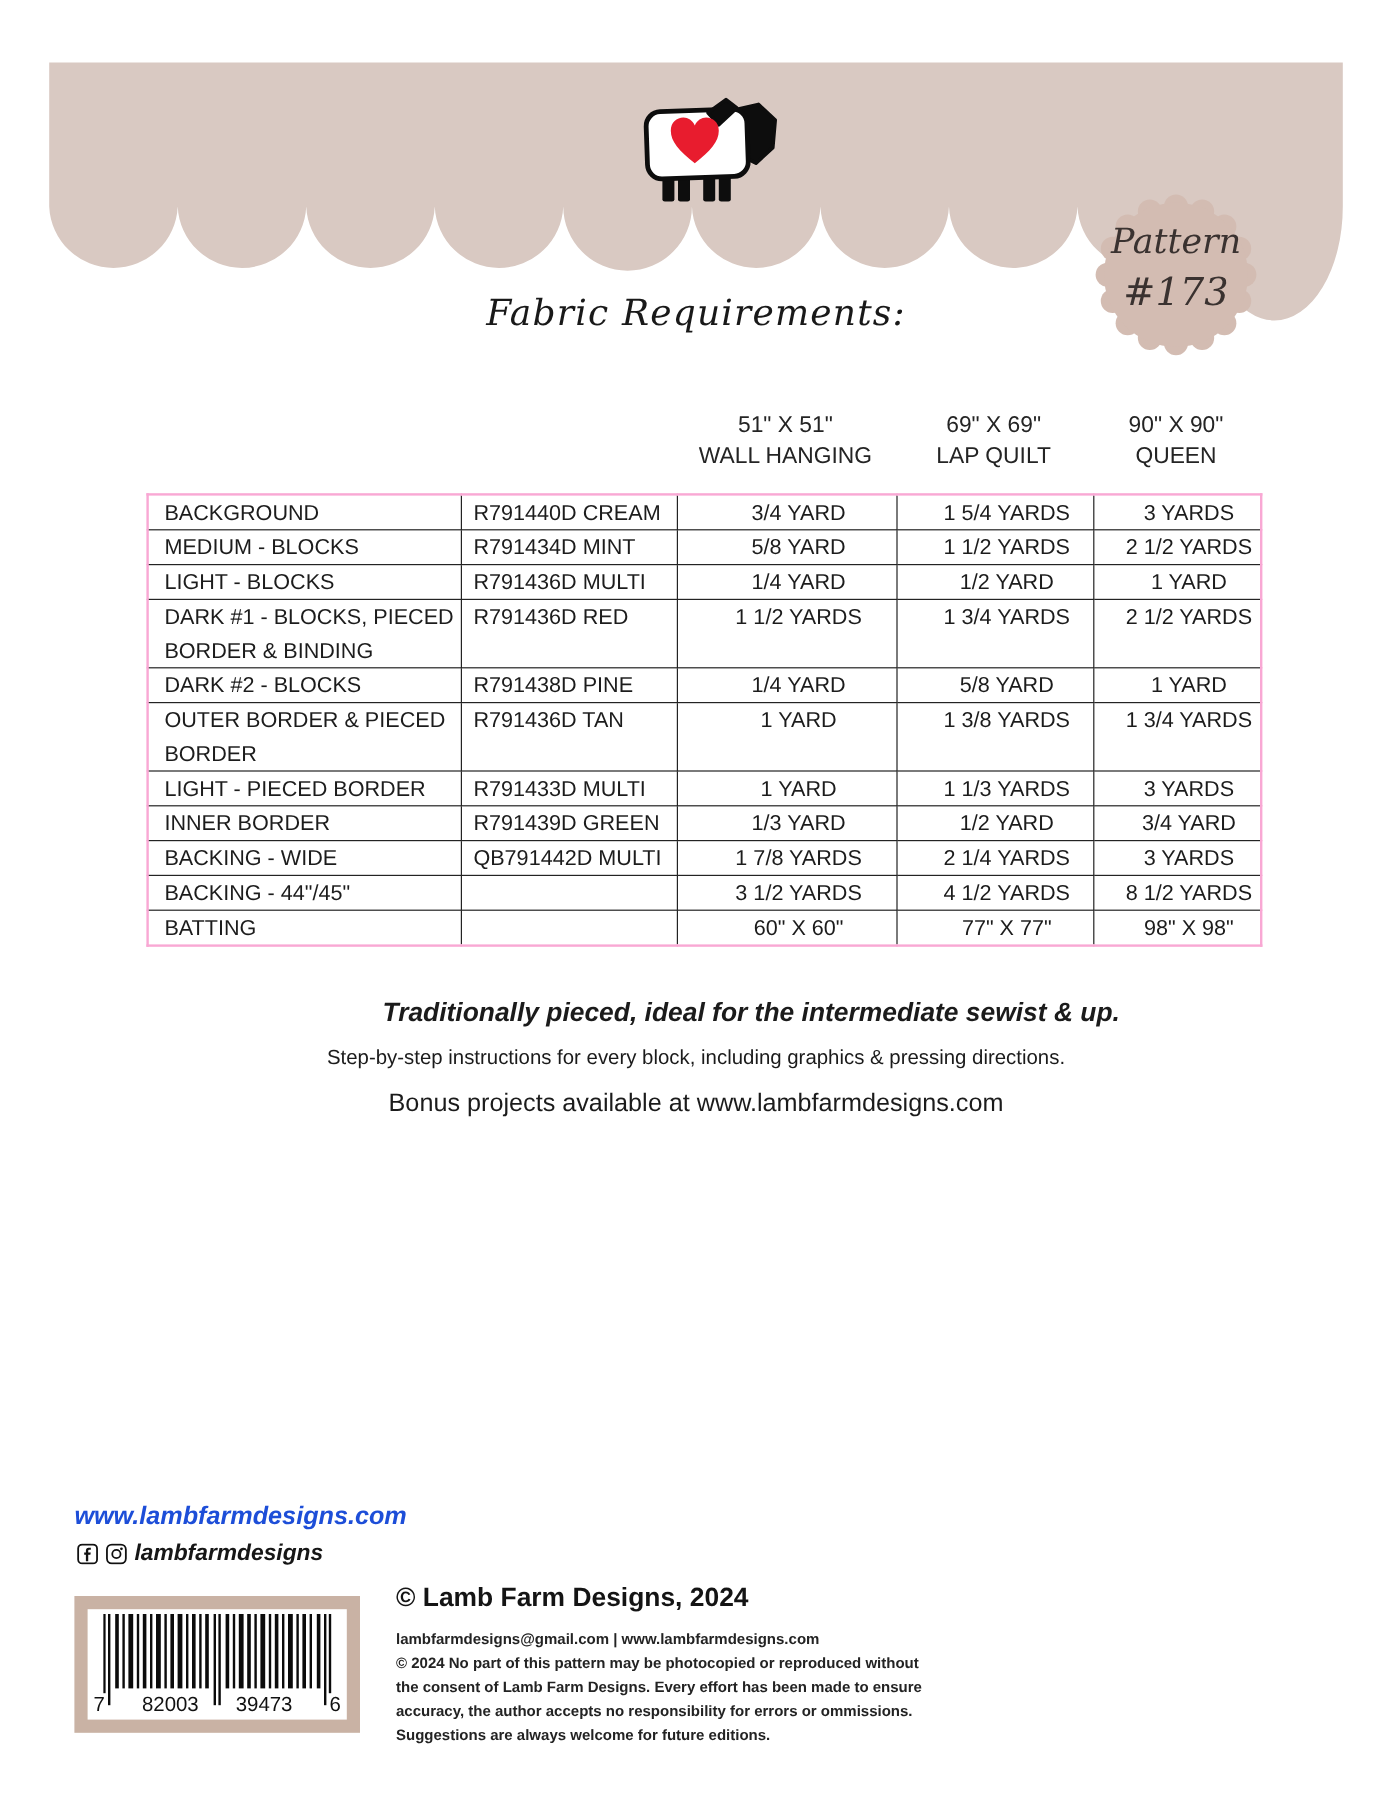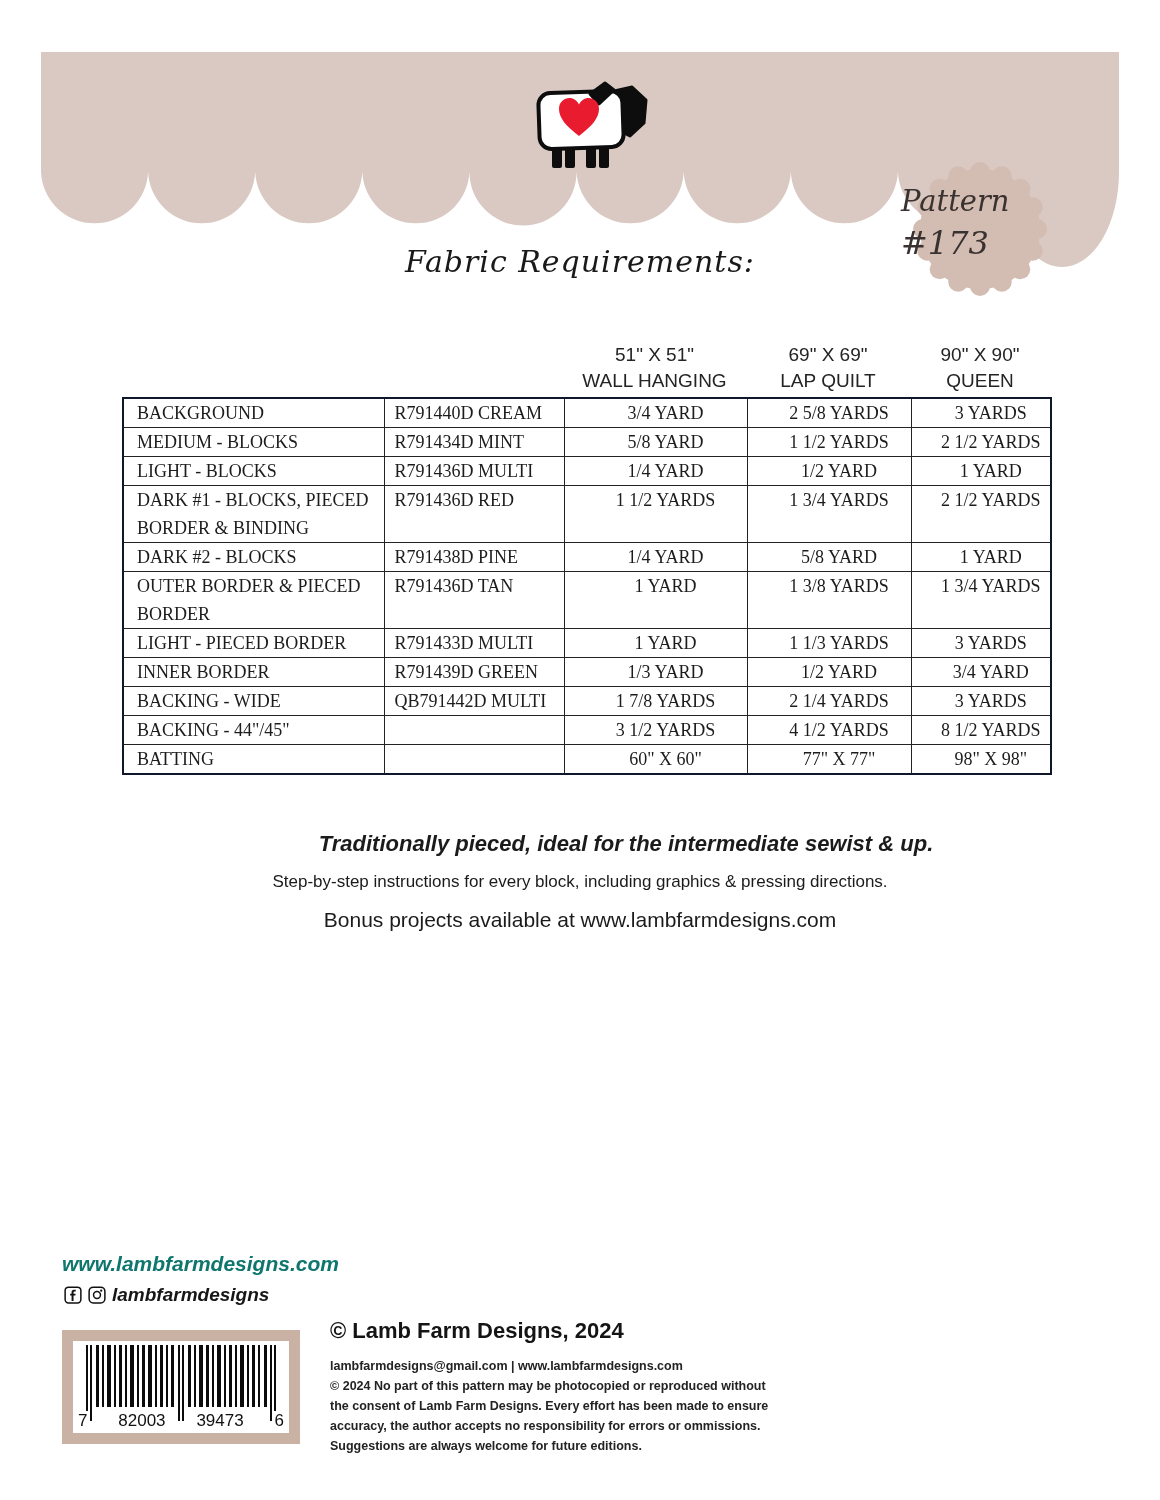--- a/index.html
+++ b/index.html
@@ -5,43 +5,43 @@
   * { margin:0; padding:0; box-sizing:border-box; }
   body { background:#ffffff; }
   .page {
     position:relative; width:1160px; height:1500px; background:#ffffff;
     font-family:"Liberation Sans", sans-serif; color:#1b1b1b; overflow:hidden;
   }
   .band-svg { position:absolute; top:0; left:0; }
   .sheep-svg { position:absolute; left:533px; top:80px; }
   .badge { position:absolute; left:901px; top:150px; width:158px; height:158px; }
   .badge svg { position:absolute; left:0; top:0; }
-  .badge-text { position:absolute; width:100%; text-align:left;
+  .badge-text { position:absolute; width:100%; text-align:center;
     font-family:"DejaVu Serif", serif; font-style:italic; color:#3a3230; }
   .badge-line1 { top:34px; font-size:29px; }
   .badge-line2 { top:74px; font-size:32px; }
   .fabric-title { position:absolute; top:244px; left:0; width:1160px; text-align:center;
     font-family:"DejaVu Serif", serif; font-style:italic; font-weight:500;
     font-size:30px; letter-spacing:1px; color:#191919; }
   .table-wrap { position:absolute; left:122px; top:342px; width:928px; }
   .size-header { display:grid; grid-template-columns:261px 180px 183px 164px 140px;
     font-size:19px; line-height:26px; text-align:center; color:#242424; }
-  table { border-collapse:collapse; table-layout:fixed; width:928px; margin-top:3px;
-    border:2px solid #0f172a;font-family:Liberation Serif, serif; }
+  table { border-collapse:collapse; table-layout:fixed; width:928px; margin-top:17px;
+    border:2px solid #f9a8d4; }
   td { border:1.5px solid #232323; font-size:18px; line-height:28px; padding:0;
     vertical-align:top; color:#1c1c1c; }
   td.c-name { text-align:left; padding-left:13px; }
   td.c-fab  { text-align:left; padding-left:10px; }
   td.c-qty  { text-align:center;padding-left:20px; }
   .note { position:absolute; left:0; width:1160px; text-align:center; }
   .tagline { top:831px; font-size:22px; font-weight:bold; font-style:italic;margin-left:46px; }
   .note2 { top:872px; font-size:17px;text-align:center; }
   .note3 { top:908px; font-size:21px; }
   .footer-website { position:absolute; left:62px; top:1252px;
-    font-size:21px; font-weight:bold; font-style:italic; color:#0f766e; }
+    font-size:21px; font-weight:bold; font-style:italic; color:#1d4ed8; }
   .social-row { position:absolute; left:64px; top:1284px; display:flex; align-items:center;
     gap:6px; font-size:19px; font-weight:bold; font-style:italic; color:#161616; }
   .barcode { position:absolute; left:62px; top:1330px; width:238px; height:114px; background:#c9b2a4; }
   .barcode-inner { position:absolute; left:11px; top:11px; right:11px; bottom:11px; background:#ffffff; }
   .bars { position:absolute; left:13px; top:4px; }
   .barcode-digits { position:absolute; left:0; right:0; bottom:2px; display:flex;
     justify-content:space-between; padding:0 3px; font-size:17px; color:#111; }
   .barcode-digits span { background:#ffffff; padding:0 2px; }
   .copyright-title { position:absolute; left:330px; top:1318px; font-size:22px; font-weight:bold; color:#141414; }
   .fine-print { position:absolute; left:330px; top:1356px; font-size:12.5px; font-weight:bold;
@@ -124,21 +124,21 @@
           <col style="width:180px">
           <col style="width:183px">
           <col style="width:164px">
           <col style="width:140px">
         </colgroup>
       <tbody>
           <tr>
         <td class="c-name">BACKGROUND</td>
         <td class="c-fab">R791440D CREAM</td>
         <td class="c-qty">3/4 YARD</td>
-        <td class="c-qty">2 5/8 YARDS</td>
+        <td class="c-qty">1 5/4 YARDS</td>
         <td class="c-qty">3 YARDS</td>
       </tr>
       <tr>
         <td class="c-name">MEDIUM - BLOCKS</td>
         <td class="c-fab">R791434D MINT</td>
         <td class="c-qty">5/8 YARD</td>
         <td class="c-qty">1 1/2 YARDS</td>
         <td class="c-qty">2 1/2 YARDS</td>
       </tr>
       <tr>

